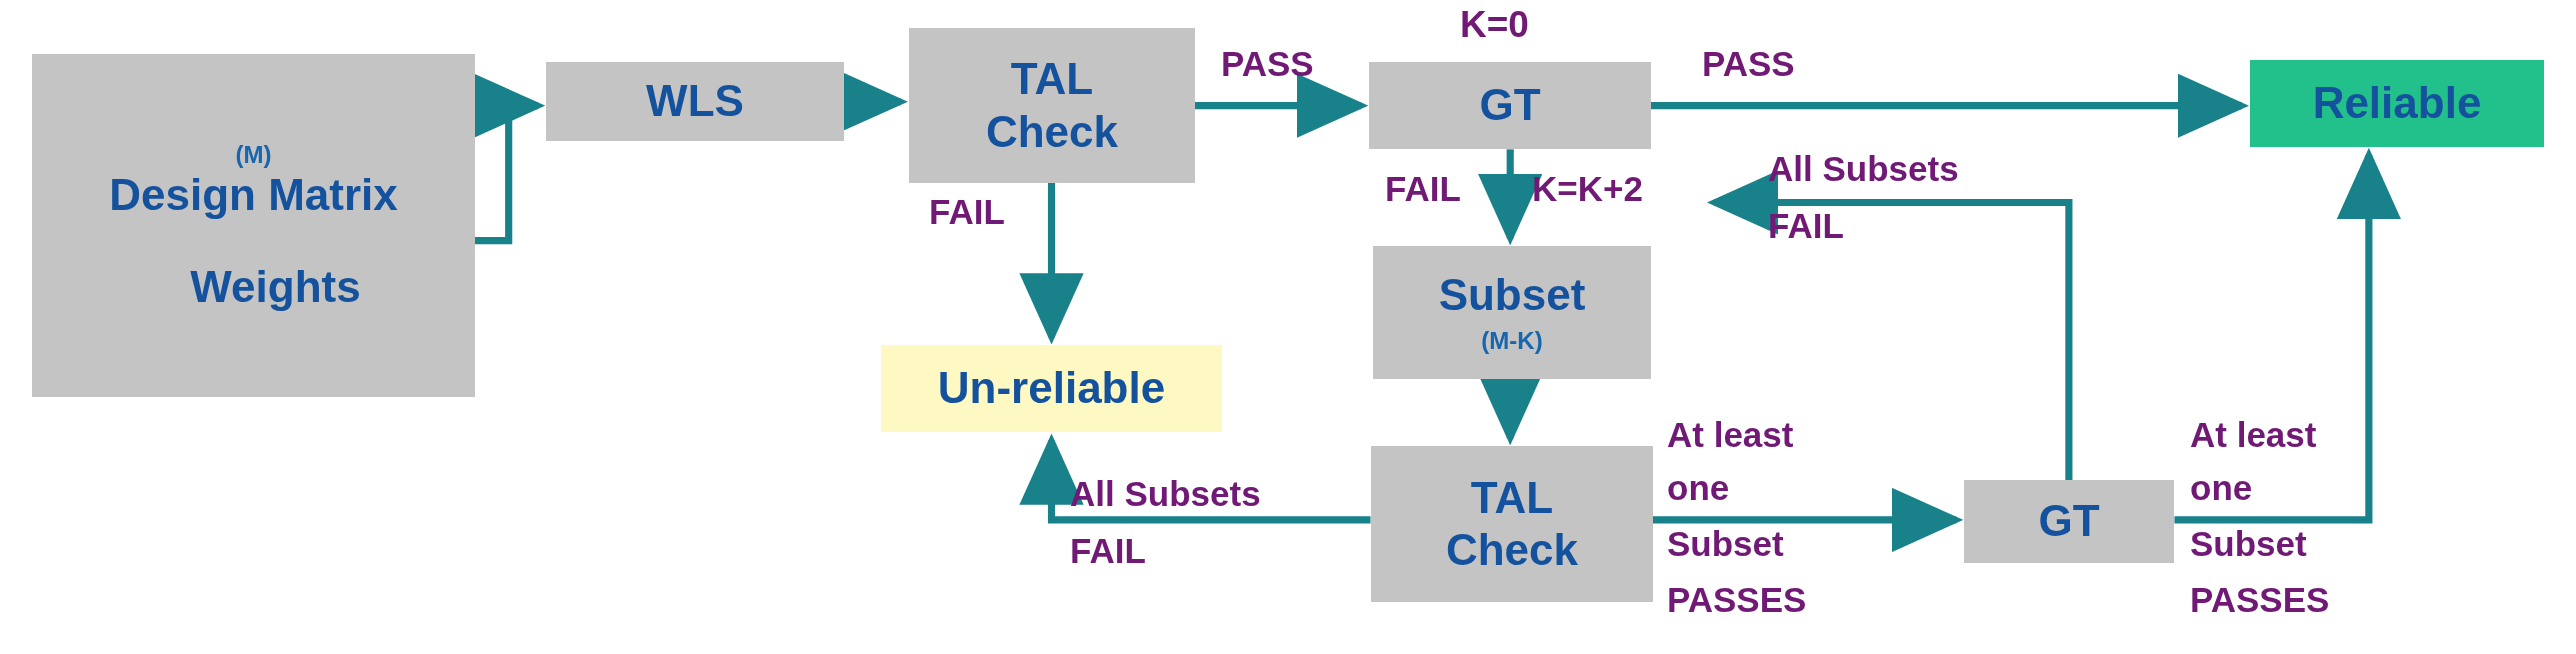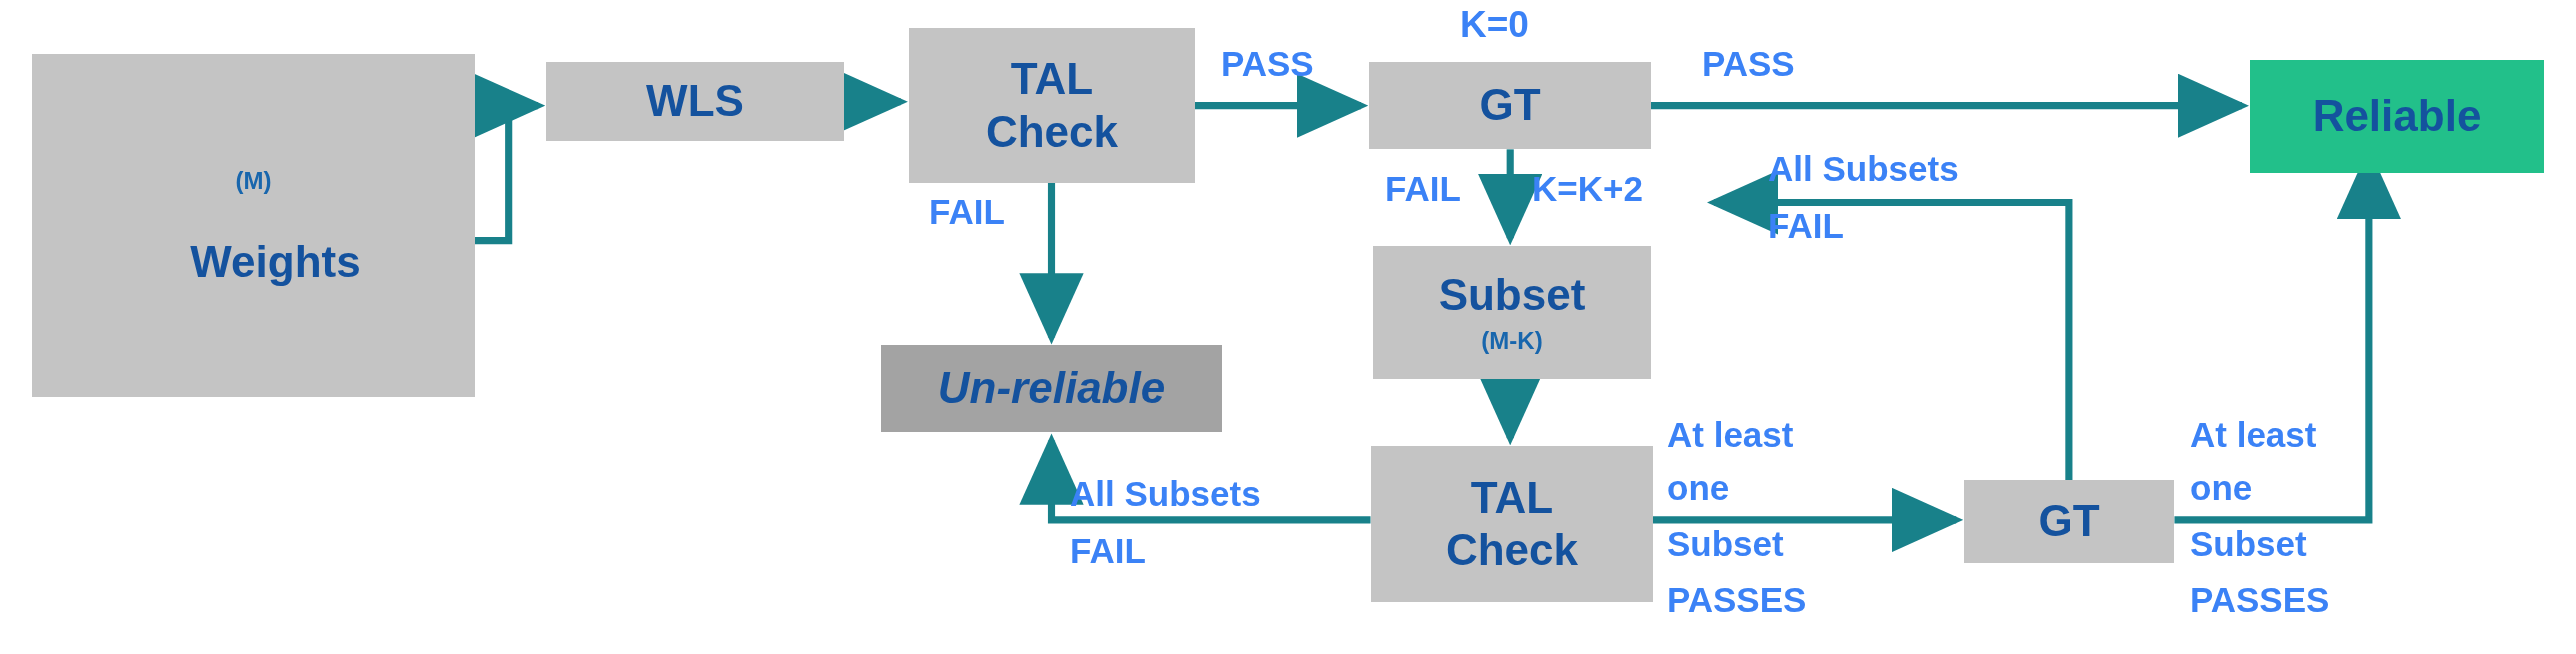--- a/index.html
+++ b/index.html
@@ -16,26 +16,26 @@
     display:flex;flex-direction:column;
     align-items:center;justify-content:center;
     color:#1a4f9c;
     font-weight:bold;
     text-align:center;
     line-height:1.05;
     box-sizing:border-box;
   }
   .node.grey{background:#c4c4c4;}
   .node.green{background:#22c08a;}
-  .node.coral{background:#a3a3a3;font-style:italic;}
+  .node.coral{background:#fef9c3;}
   .node .t2{font-size:24px;color:#1866ad;}
   .node .huge{font-size:44px;color:#14529e;}
   .lbl{
     position:absolute;
-    color:#3b82f6;
+    color:#701a75;
     font-weight:bold;
     font-size:35px;
     line-height:1.0;
     white-space:pre;
     text-align:left;
   }
 </style>
 </head>
 <body>
 
@@ -68,37 +68,38 @@
       <path d="M1727,655 L1325,655 L1325,555" marker-end="url(#ah)"></path>
 
       <path d="M2607,605 L2607,255 L2160,255" marker-end="url(#ah)"></path>
 
       <path d="M2740,655 L2985,655 L2985,195" marker-end="url(#ah)"></path>
     </g>
   </svg>
 
   <div class="node grey" style="left:32px;top:54px;width:443px;height:343px;">
     <div class="t2" style="margin-top:1.6px;">(M)</div>
+    <div class="huge" style="margin-top:4.8px;">Design Matrix</div>
     <div class="huge" style="margin-top:46px;margin-left:44px;">Weights</div>
   </div>
 
   <div class="node grey" style="left:546px;top:62px;width:298px;height:79px;">
     <div class="huge">WLS</div>
   </div>
 
   <div class="node grey" style="left:909px;top:28px;width:286px;height:155px;">
     <div class="huge">TAL</div>
     <div class="huge" style="margin-top:6.3px;">Check</div>
   </div>
 
   <div class="node grey" style="left:1369px;top:62px;width:282px;height:87px;">
     <div class="huge">GT</div>
   </div>
 
-  <div class="node green" style="left:2250px;top:60px;width:294px;height:113px;">
+  <div class="node green" style="left:2250px;top:60px;width:294px;height:87px;">
     <div class="huge">Reliable</div>
   </div>
 
   <div class="node coral" style="left:881px;top:345px;width:341px;height:87px;">
     <div class="huge">Un-reliable</div>
   </div>
 
   <div class="node grey" style="left:1373px;top:246px;width:278px;height:133px;">
     <div class="huge">Subset</div>
     <div class="t2" style="margin-top:9px;">(M-K)</div>

